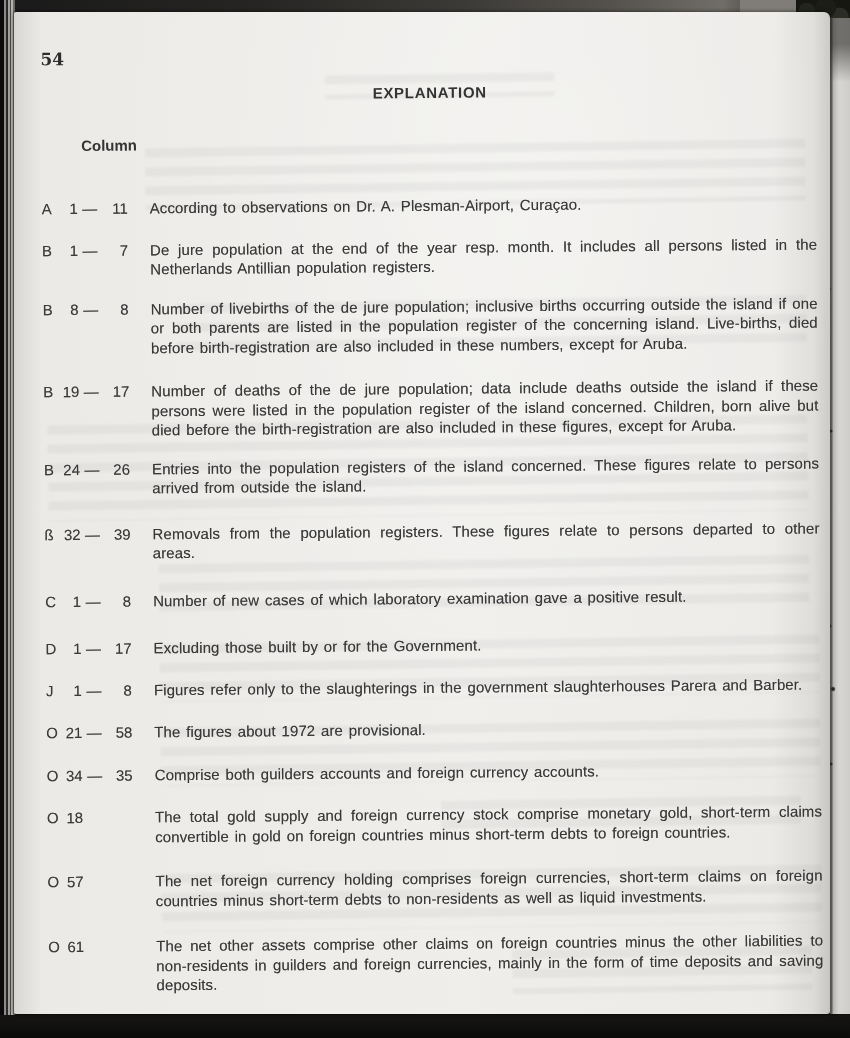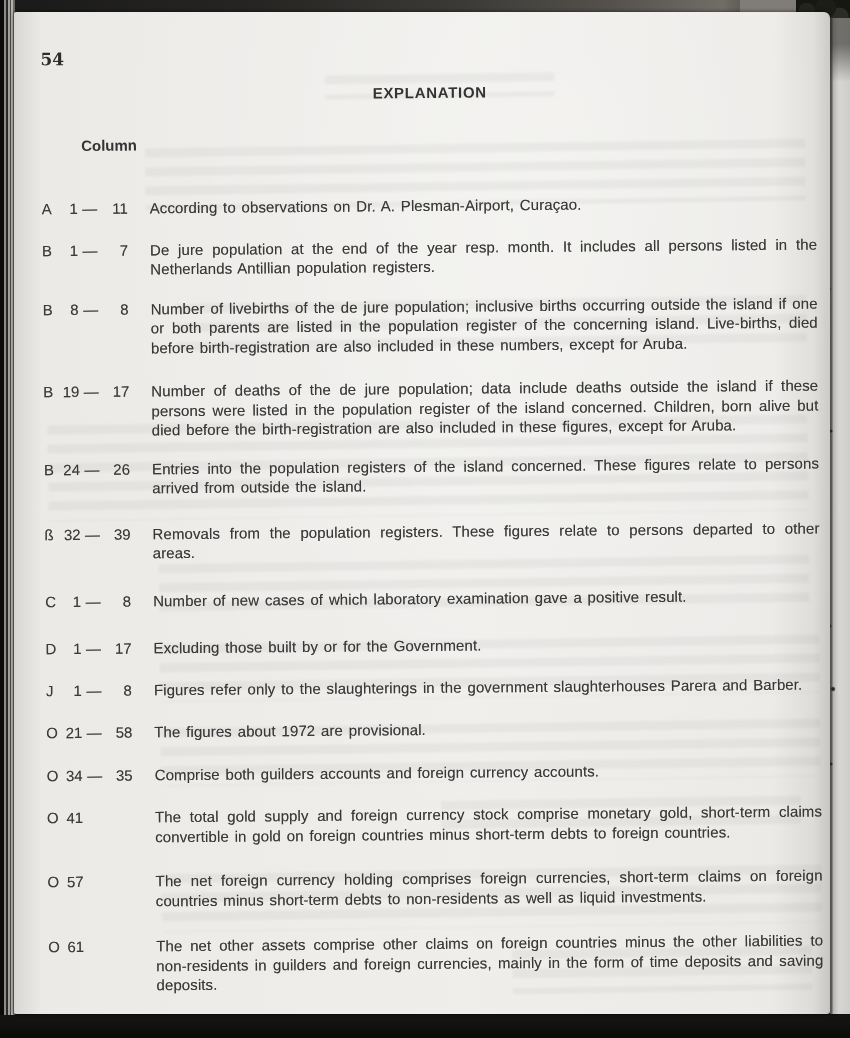--- a/index.html
+++ b/index.html
@@ -249,21 +249,21 @@
         <div class="row">
           <span class="col-letter">O</span>
           <span class="col-from">34</span>
           <span class="col-dash">—</span>
           <span class="col-to">35</span>
           <p class="col-text">Comprise both guilders accounts and foreign currency accounts.</p>
         </div>
 
         <div class="row">
           <span class="col-letter">O</span>
-          <span class="col-from">41</span>
+          <span class="col-from">18</span>
           <span class="col-dash"></span>
           <span class="col-to"></span>
           <p class="col-text">The total gold supply and foreign currency stock comprise monetary gold, short-term claims convertible in gold on foreign countries minus short-term debts to foreign countries.</p>
         </div>
 
         <div class="row">
           <span class="col-letter">O</span>
           <span class="col-from">57</span>
           <span class="col-dash"></span>
           <span class="col-to"></span>

